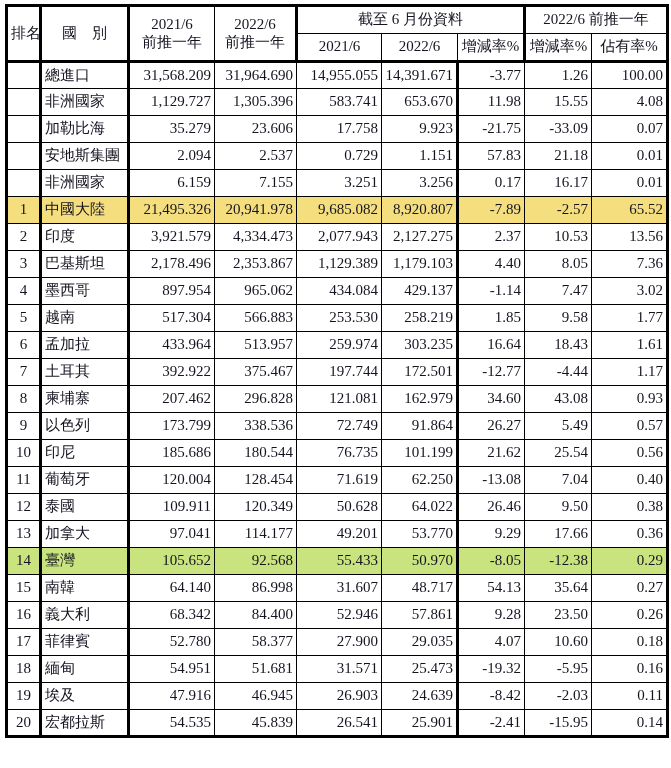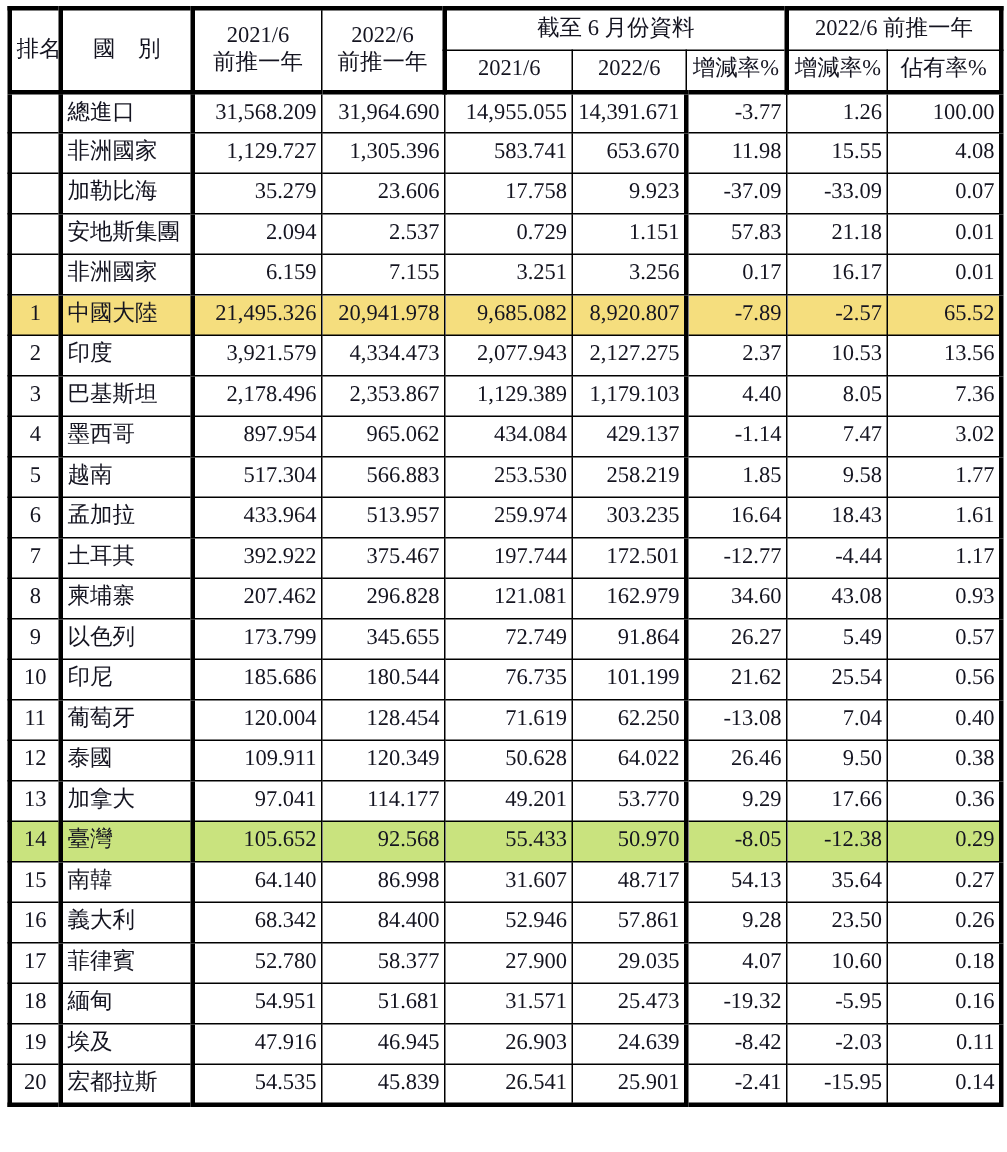--- a/index.html
+++ b/index.html
@@ -109,21 +109,21 @@
           <td class="num">15.55</td>
           <td class="num bR">4.08</td>
         </tr>
         <tr>
           <td class="rank bR"></td>
           <td class="country bR">加勒比海</td>
           <td class="num">35.279</td>
           <td class="num">23.606</td>
           <td class="num">17.758</td>
           <td class="num bR">9.923</td>
-          <td class="num">-37.09</td>
+          <td class="num">-21.75</td>
           <td class="num">-33.09</td>
           <td class="num bR">0.07</td>
         </tr>
         <tr>
           <td class="rank bR"></td>
           <td class="country bR">安地斯集團</td>
           <td class="num">2.094</td>
           <td class="num">2.537</td>
           <td class="num">0.729</td>
           <td class="num bR">1.151</td>
@@ -227,21 +227,21 @@
           <td class="num">121.081</td>
           <td class="num bR">162.979</td>
           <td class="num">34.60</td>
           <td class="num">43.08</td>
           <td class="num bR">0.93</td>
         </tr>
         <tr>
           <td class="rank bR">9</td>
           <td class="country bR">以色列</td>
           <td class="num">173.799</td>
-          <td class="num">345.655</td>
+          <td class="num">338.536</td>
           <td class="num">72.749</td>
           <td class="num bR">91.864</td>
           <td class="num">26.27</td>
           <td class="num">5.49</td>
           <td class="num bR">0.57</td>
         </tr>
         <tr>
           <td class="rank bR">10</td>
           <td class="country bR">印尼</td>
           <td class="num">185.686</td>

